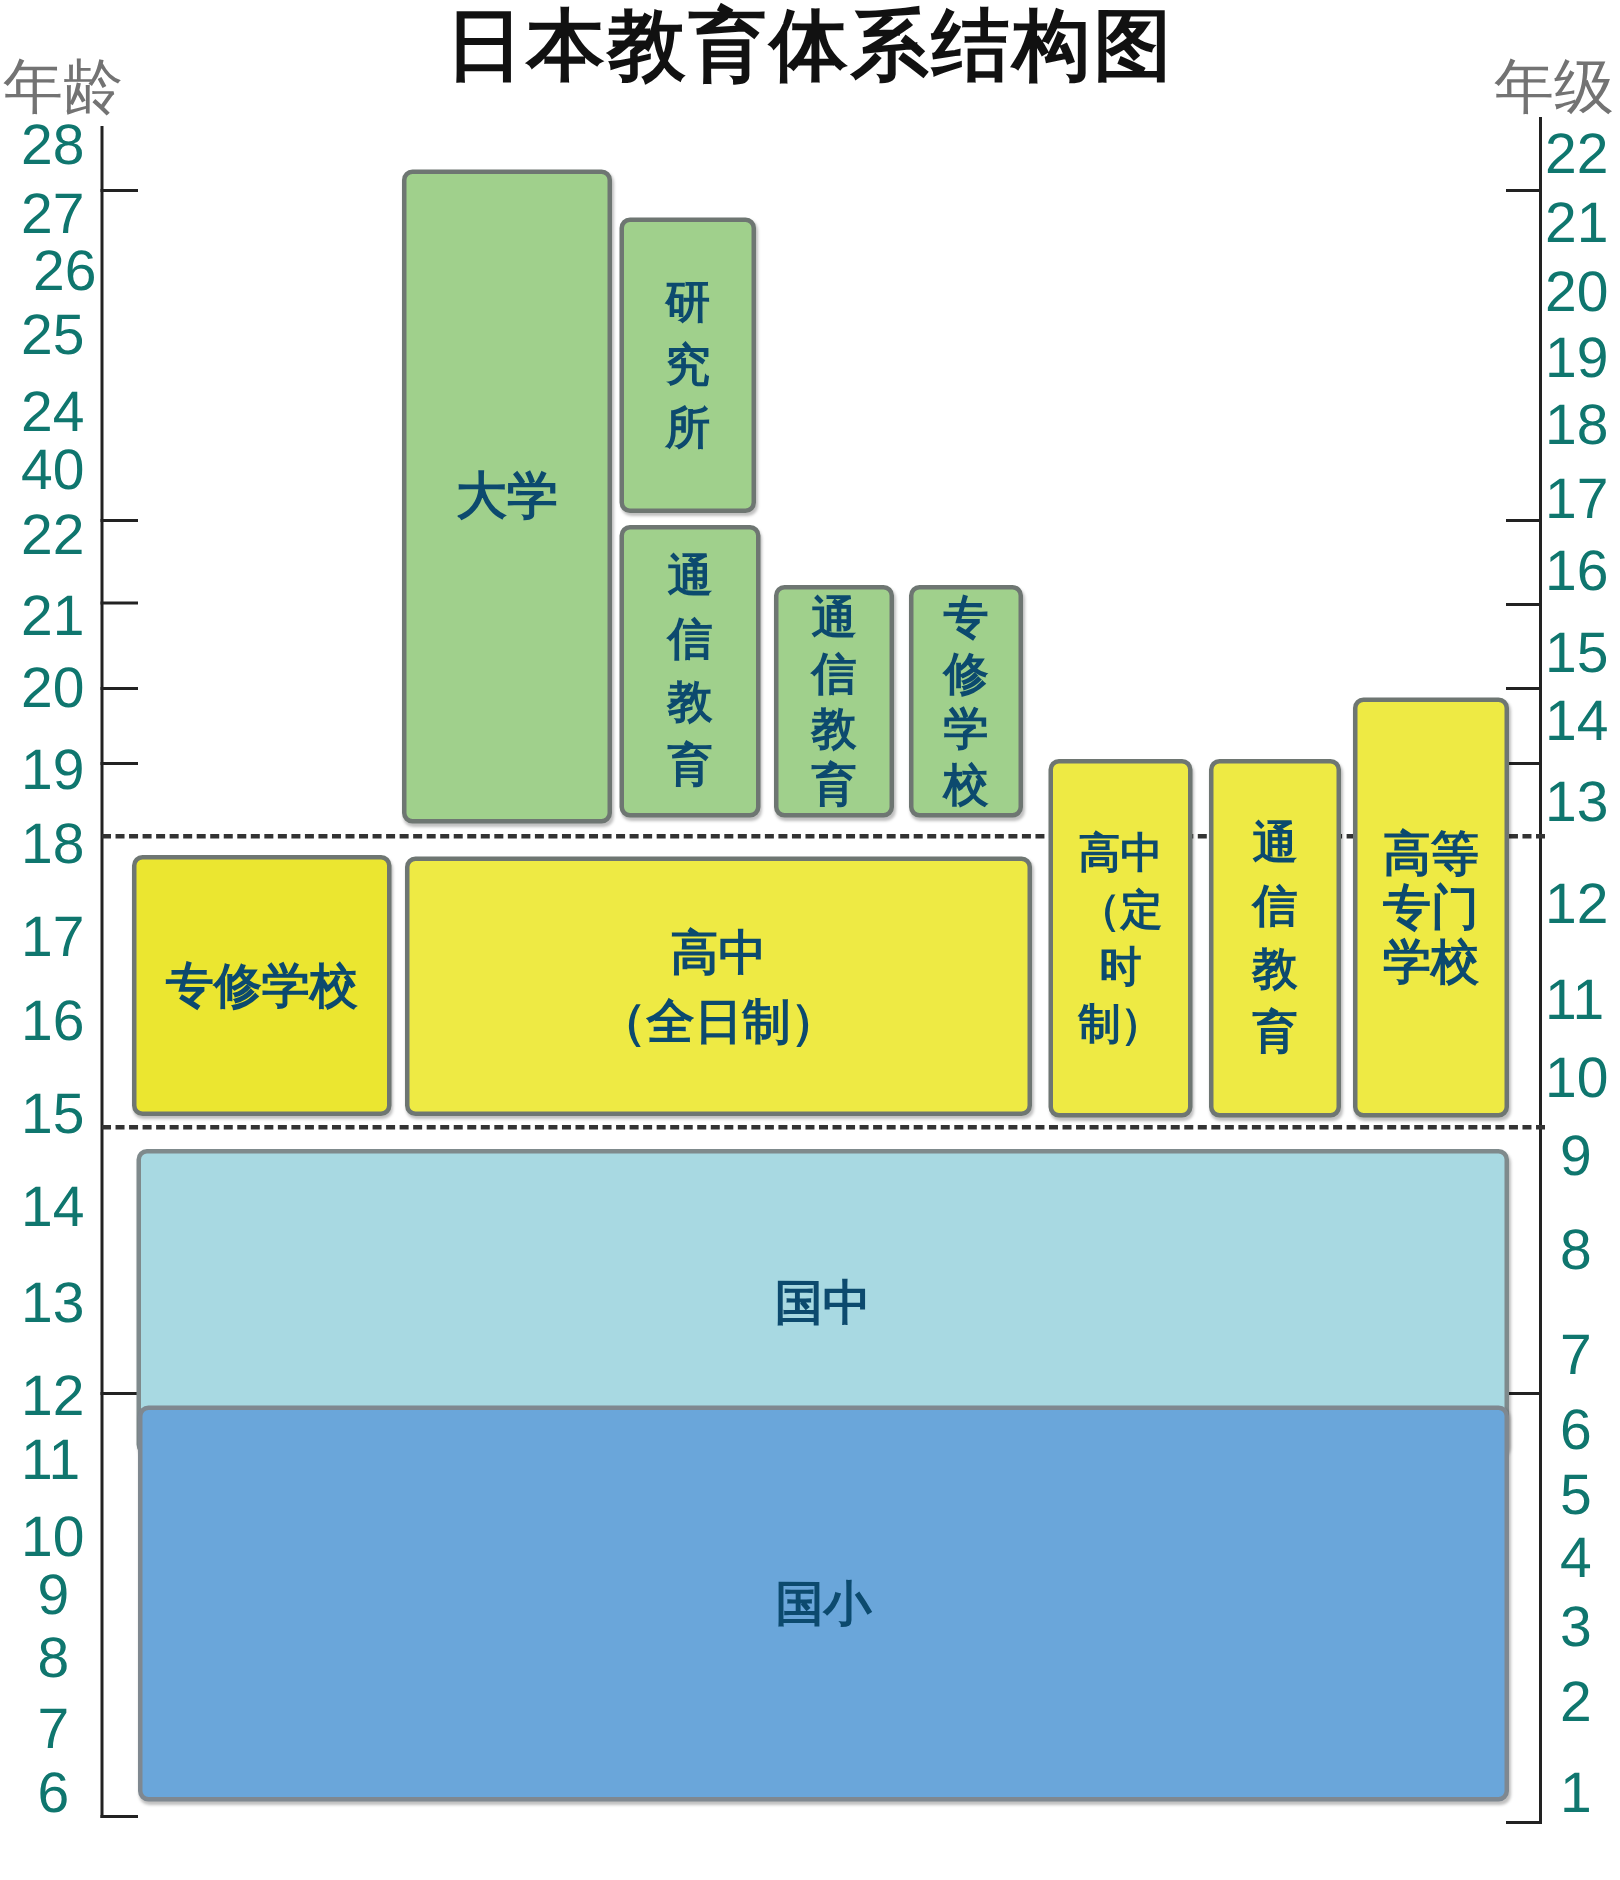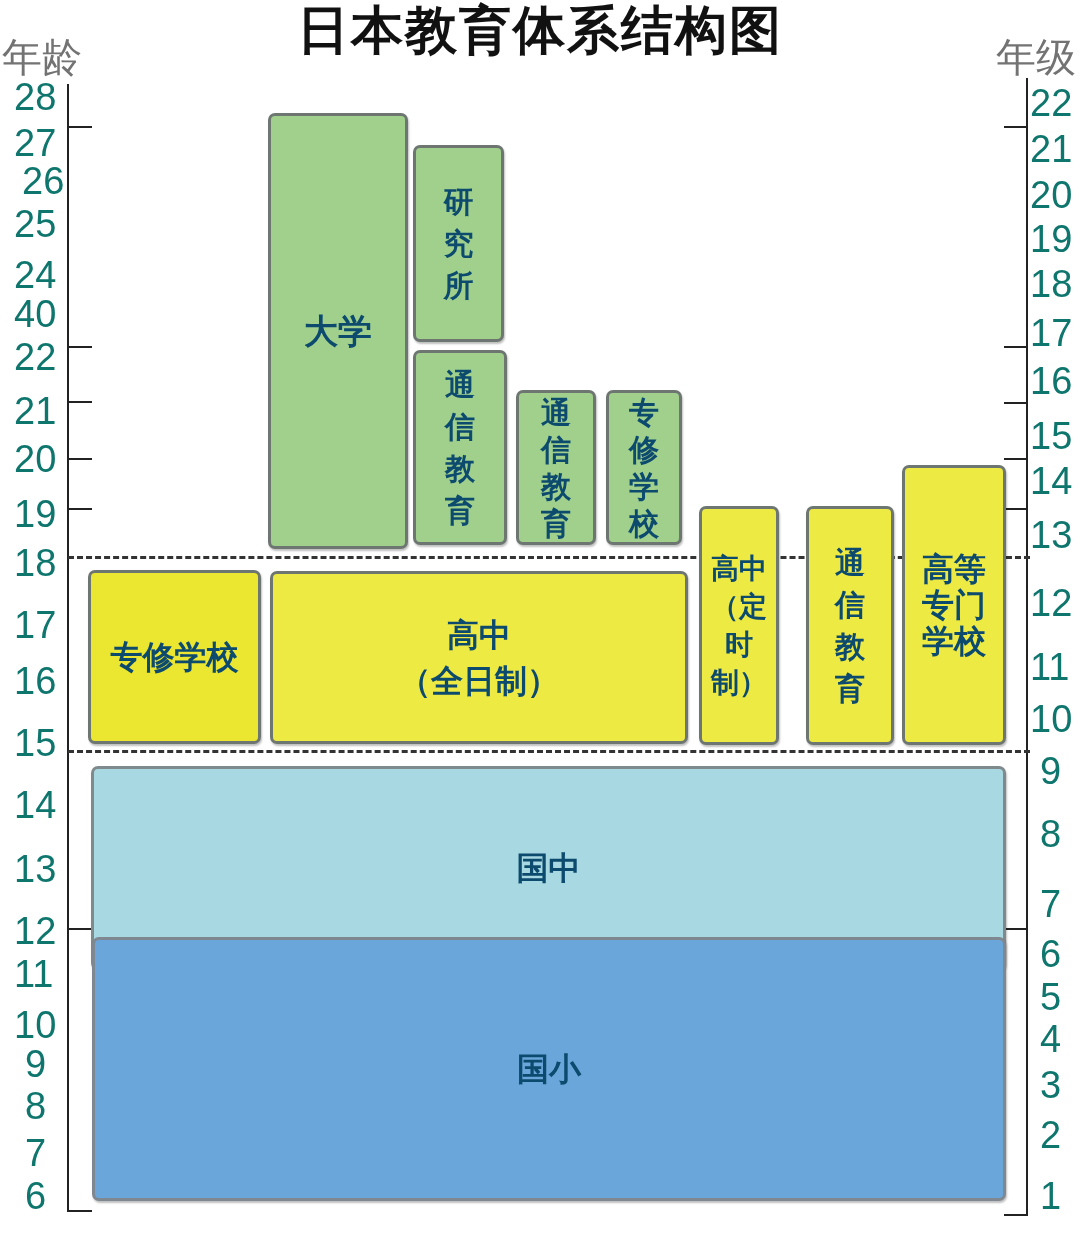--- a/index.html
+++ b/index.html
@@ -111,21 +111,21 @@
   <span class="vtext" style="line-height:37px;">专修学校</span>
 </div>
 
 <div class="box yellow2" style="left:88px; top:570px; width:173px; height:174px;">
   <span class="htext">专修学校</span>
 </div>
 <div class="box yellow" style="left:270px; top:571px; width:418px; height:173px;">
   <span class="htext">高中
 （全日制）</span>
 </div>
-<div class="box yellow" style="left:699px; top:506px; width:80px; height:239px;">
+<div class="box yellow" style="left:699px; top:506px; width:96px; height:239px;">
   <span class="vtext" style="width:2em; font-size:28px; line-height:38px;">高中（定时制）</span>
 </div>
 <div class="box yellow" style="left:806px; top:506px; width:88px; height:239px;">
   <span class="vtext">通信教育</span>
 </div>
 <div class="box yellow" style="left:902px; top:465px; width:104px; height:280px;">
   <span class="htext" style="line-height:36px; font-size:32px;">高等
 专门
 学校</span>
 </div>

